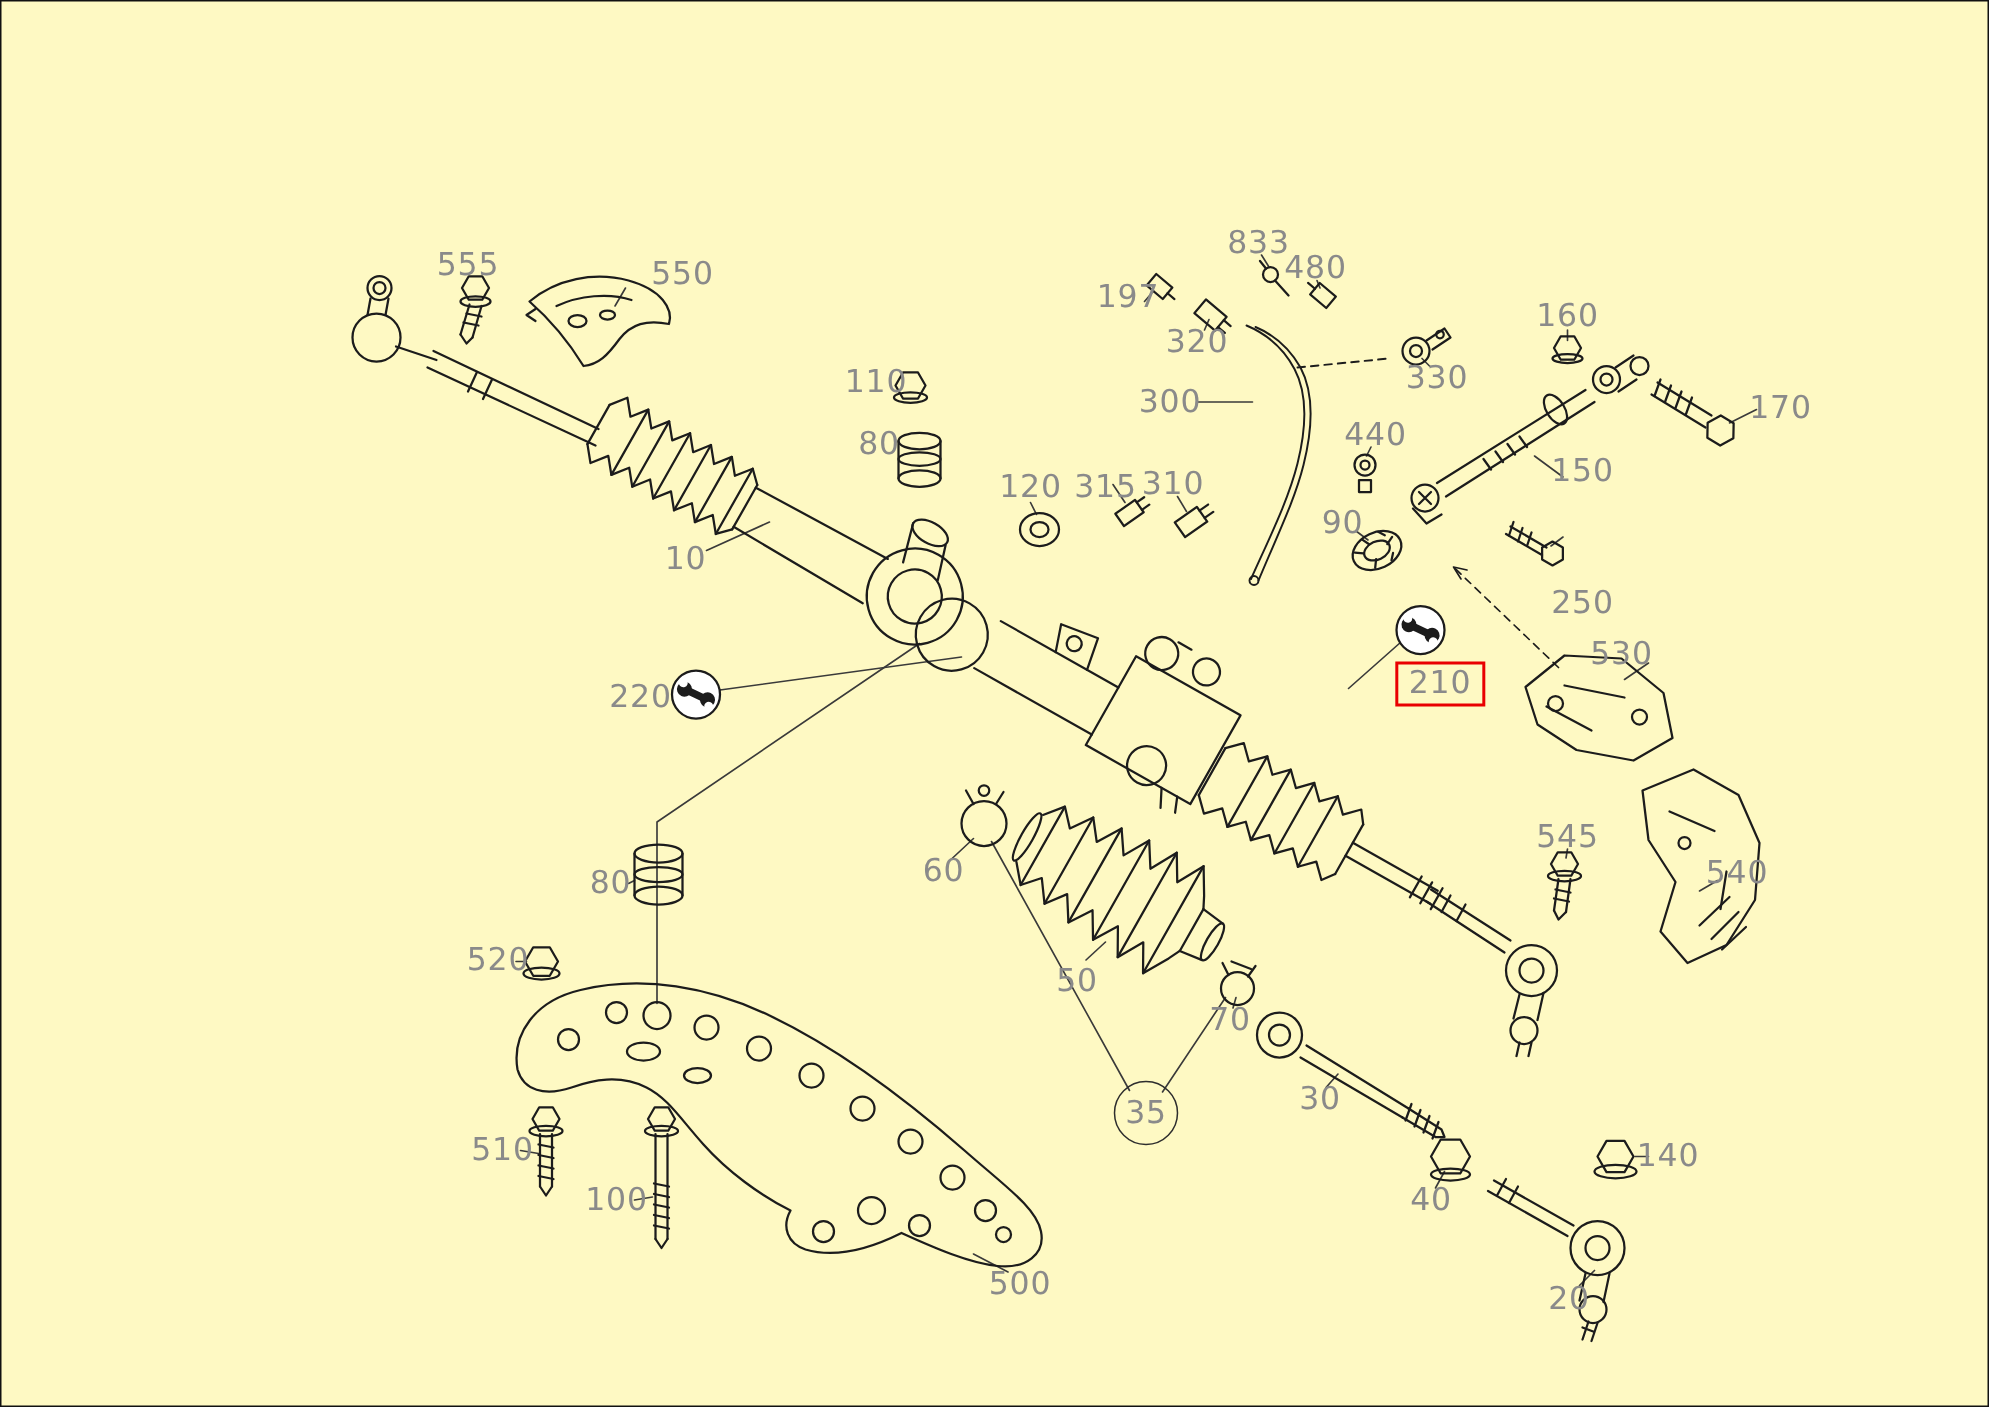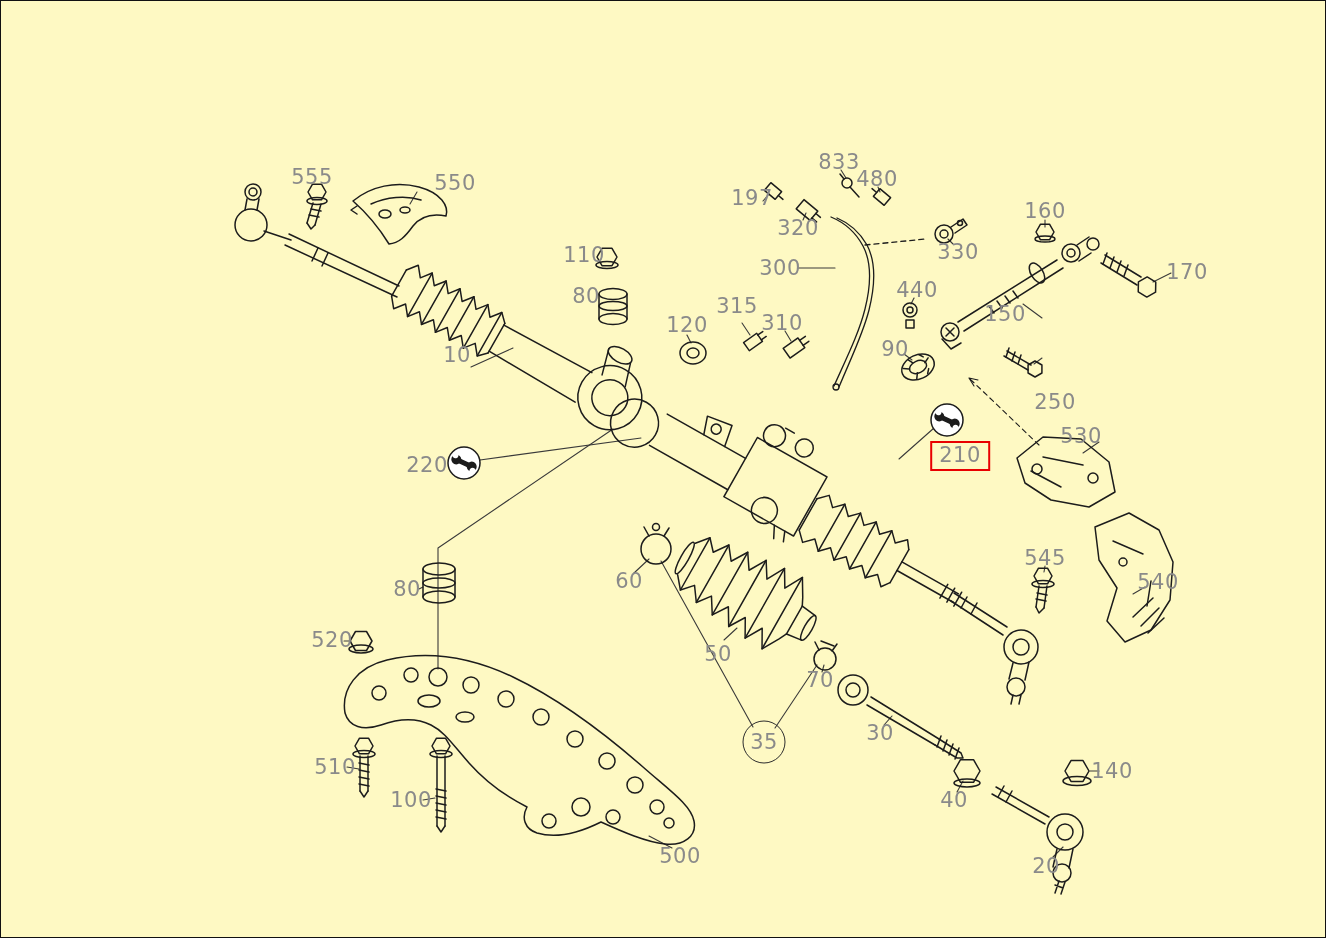--- a/index.html
+++ b/index.html
@@ -388,27 +388,27 @@
       <div class="part-label" style="left: 876px; top: 178px;">480</div>
       <div class="part-label" style="left: 751px; top: 197px;">197</div>
       <div class="part-label" style="left: 797px; top: 227px;">320</div>
       <div class="part-label" style="left: 1044px; top: 210px;">160</div>
       <div class="part-label" style="left: 583px; top: 254px;">110</div>
       <div class="part-label" style="left: 779px; top: 267px;">300</div>
       <div class="part-label" style="left: 957px; top: 251px;">330</div>
       <div class="part-label" style="left: 1186px; top: 271px;">170</div>
       <div class="part-label" style="left: 916px; top: 289px;">440</div>
       <div class="part-label" style="left: 585px; top: 295px;">80</div>
-      <div class="part-label" style="left: 1004px; top: 313px; text-align: center;">150</div>
-      <div class="part-label" style="left: 736px; top: 305px;">315</div>
+      <div class="part-label" style="left: 1054px; top: 313px; text-align: center;">150</div>
+      <div class="part-label" style="left: 736px; top: 324px;">315</div>
       <div class="part-label" style="left: 781px; top: 322px;">310</div>
       <div class="part-label" style="left: 686px; top: 324px;">120</div>
       <div class="part-label" style="left: 894px; top: 348px;">90</div>
       <div class="part-label" style="left: 1054px; top: 353px; margin-top: 48px;">250</div>
-      <div class="part-label" style="left: 456px; top: 354px;">10</div>
+      <div class="part-label" style="left: 456px; top: 372px;">10</div>
       <div class="part-label" style="left: 1049px; top: 435px; margin-left: 31px;">530</div>
       <div class="part-label highlighted" style="left: 959px; top: 455px;">210</div>
       <div class="part-label" style="left: 426px; top: 464px;">220</div>
       <div class="part-label" style="left: 1044px; top: 557px;">545</div>
       <div class="part-label" style="left: 1157px; top: 581px;">540</div>
       <div class="part-label" style="left: 628px; top: 580px;">60</div>
       <div class="part-label" style="left: 406px; top: 588px;">80</div>
       <div class="part-label" style="left: 331px; top: 639px; text-align: center;">520</div>
       <div class="part-label" style="left: 717px; top: 653px;">50</div>
       <div class="part-label" style="left: 819px; top: 679px;">70</div>

